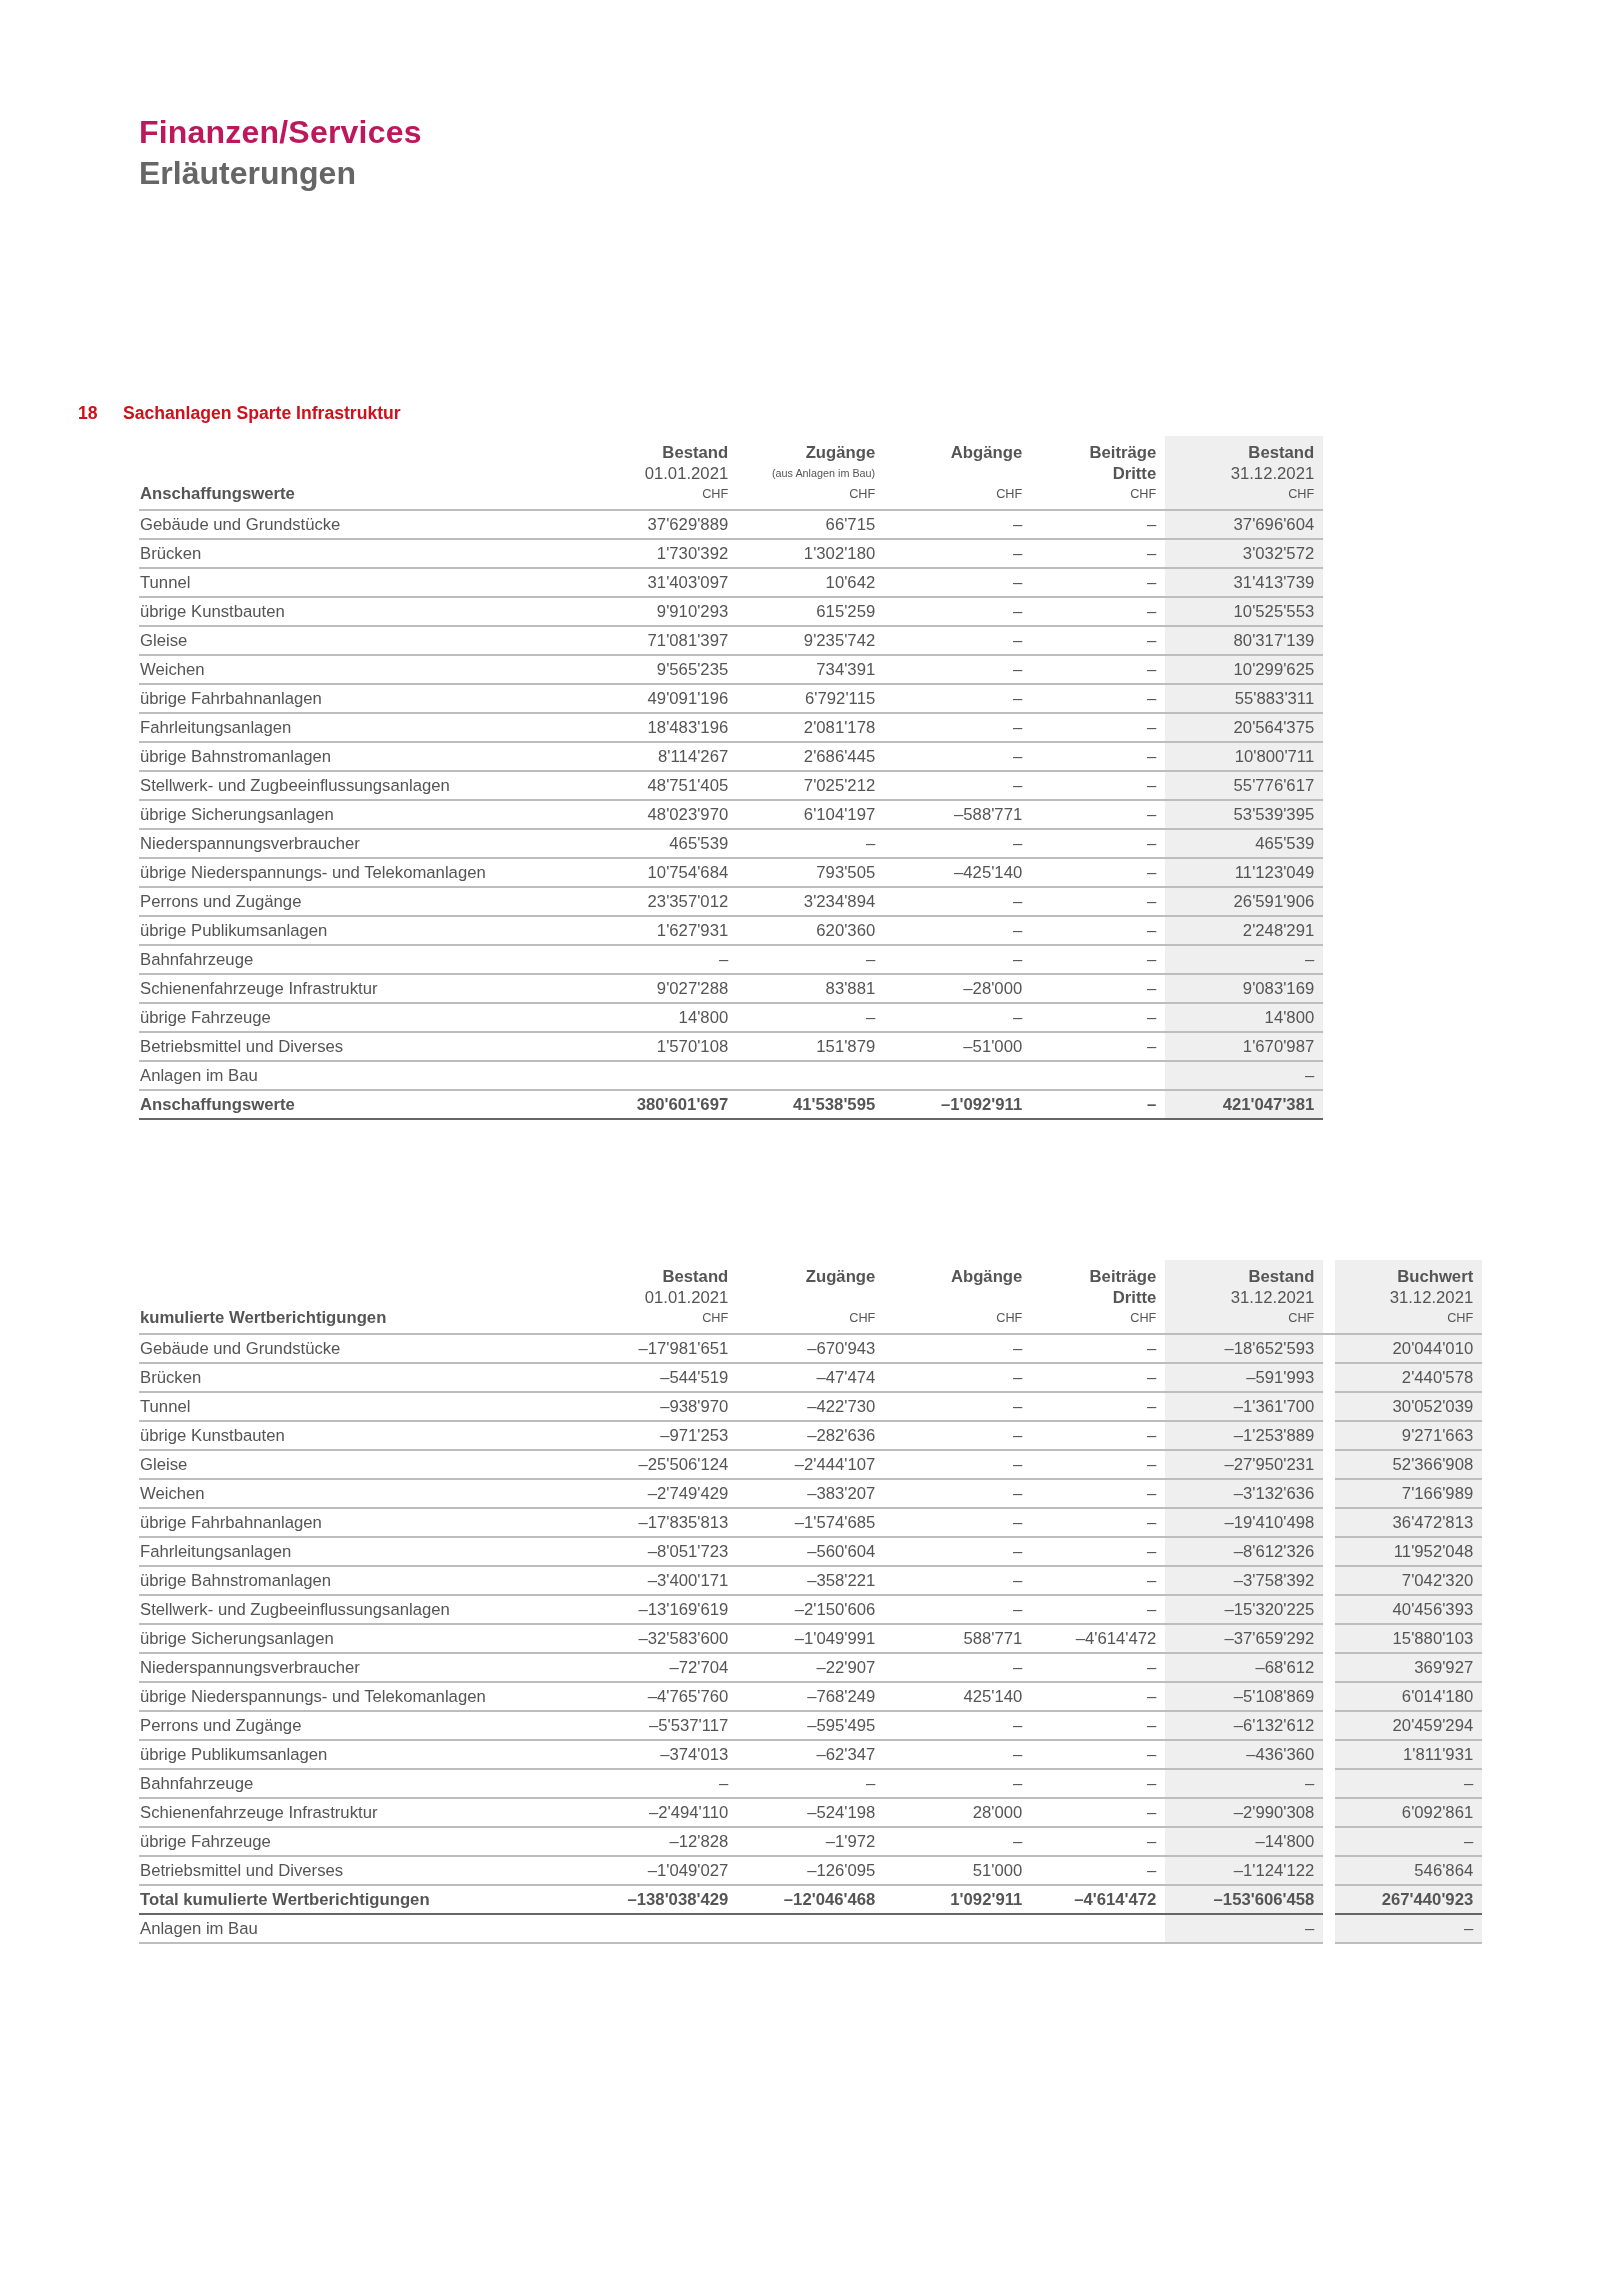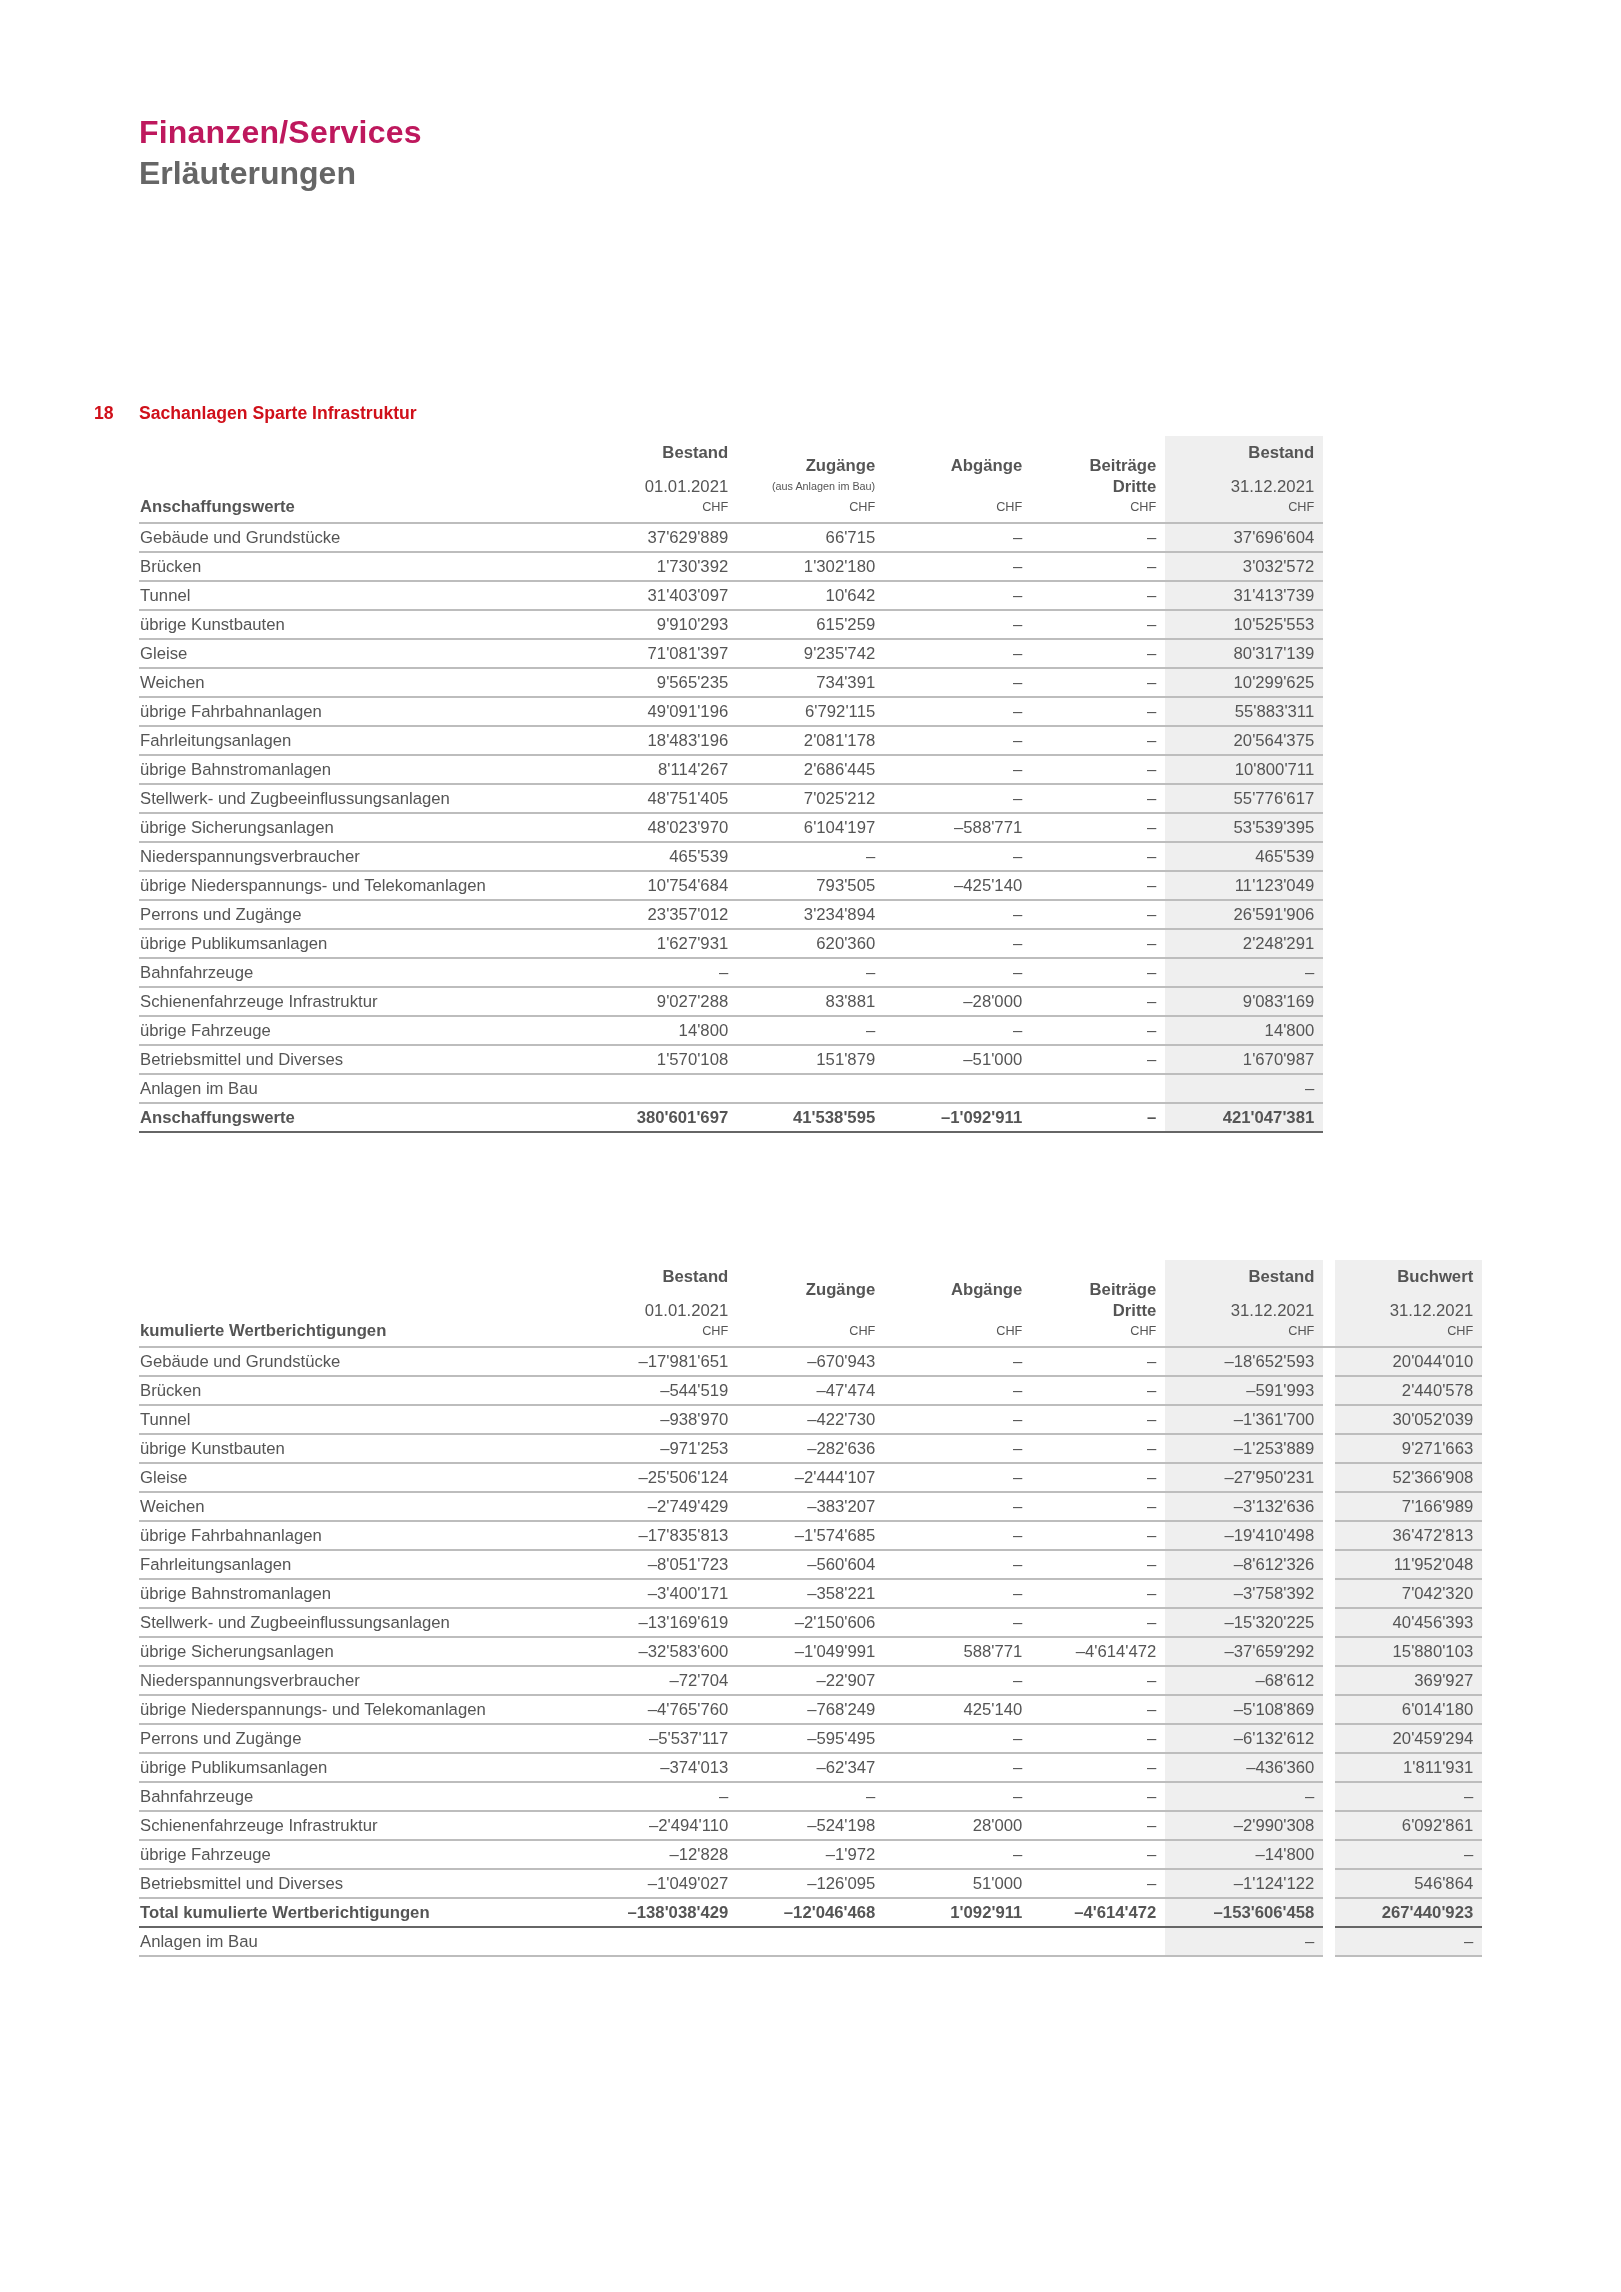--- a/index.html
+++ b/index.html
@@ -1,32 +1,32 @@
 <!DOCTYPE html>
 <html><head>
 <meta charset="utf-8">
 <style>
   html, body { margin: 0; padding: 0; background: #ffffff; }
   body { width: 1621px; height: 2293px; position: relative; font-family: "Liberation Sans", sans-serif; color: #555555; }
   .title-main { position: absolute; left: 139px; top: 114px; font-size: 32px; font-weight: bold; color: #be185d; letter-spacing: 0.2px; }
   .title-sub { position: absolute; left: 139px; top: 155px; font-size: 32px; font-weight: bold; color: #666666; }
-  .section-head { position: absolute; left: 94px; top: 403px; font-size: 17.6px; font-weight: bold; color: #d0101a; }
+  .section-head { position: absolute; left: 78px; top: 403px; font-size: 17.6px; font-weight: bold; color: #d0101a; }
   .section-head .num { display: inline-block; width: 45px; }
   table { position: absolute; border-collapse: collapse; font-size: 16.7px; color: #555555; table-layout: fixed; }
   td, th { padding: 0 8.8px 0 0; height: 27px; line-height: 27px; white-space: nowrap; }
   td.label { text-align: left; padding-left: 1px; }
   td.num, th.num { text-align: right; }
   tbody tr td { border-bottom: 2px solid #bdbdbd; }
   tbody tr.total td { font-weight: bold; border-top: 2px solid #666666; border-bottom: 2px solid #666666; }
   tbody tr.final td { font-weight: bold; border-bottom: 2px solid #666666; }
   .shade { background: #efefef; }
   thead th { font-weight: bold; vertical-align: bottom; line-height: 21.6px; height: auto; }
   thead th .l1, thead th .l2 { display: block; font-size: 16.7px; }
   thead th .l2.normal { font-weight: normal; font-size: 10.8px; }
-  thead th .l2.norm17 { font-weight: normal; margin-top: 13px; }
+  thead th .l2.norm17 { font-weight: normal; }
   thead th .unit { display: block; font-weight: normal; font-size: 12.7px; line-height: 19.6px; }
   thead th.rowhead { text-align: left; padding-left: 1px; font-size: 16.7px; }
   thead tr th { border-bottom: 2.9px solid #bdbdbd; padding-bottom: 4px; }
   .gap { width: 11.8px; background: #fff; border: none !important; }
 </style>
 </head>
 <body>
 
 <div class="title-main">Finanzen/Services</div>
 <div class="title-sub">Erläuterungen</div>

